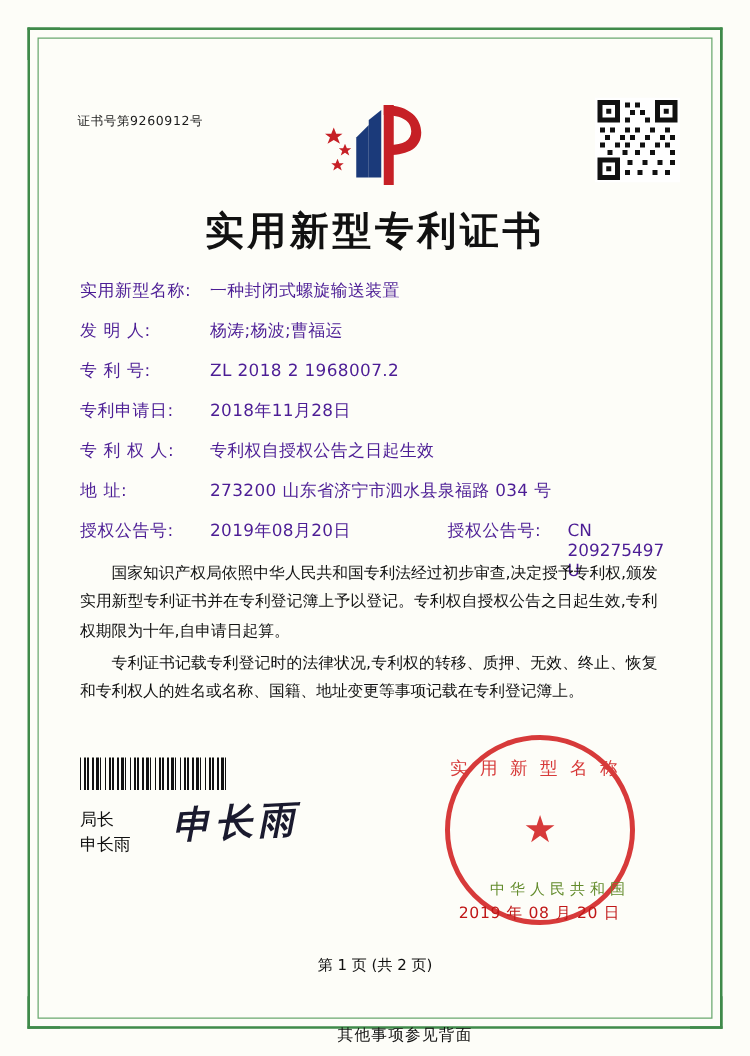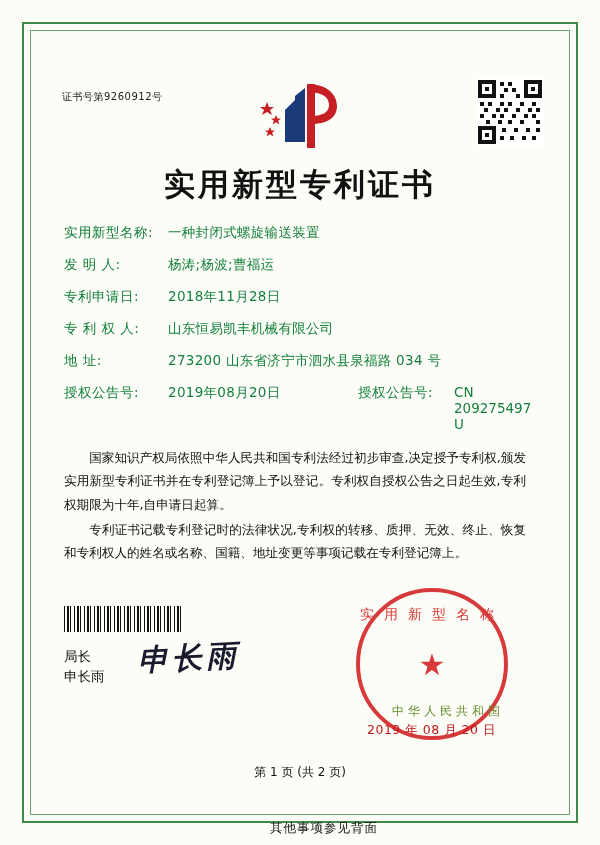--- a/index.html
+++ b/index.html
@@ -100,21 +100,21 @@
     position: absolute;
     left: 18px;
     right: 10px;
     top: 178px;
   }
   .field-row {
     display: flex;
     align-items: baseline;
     height: 32px;
     font-size: 13.5px;
-    color: #15803d;
+    color: #4c1d95;
   }
   .field-label {
     width: 104px;
     flex: 0 0 104px;
     letter-spacing: 0.5px;
     white-space: nowrap;
   }
   .field-value {
     flex: 1;
     letter-spacing: 0.3px;
@@ -352,29 +352,33 @@
       <div class="field-row">
         <div class="field-label">实用新型名称:</div>
         <div class="field-value">一种封闭式螺旋输送装置</div>
       </div>
 
       <div class="field-row">
         <div class="field-label">发 明 人:</div>
         <div class="field-value">杨涛;杨波;曹福运</div>
       </div>
 
+      <div class="field-row">
+        <div class="field-label">专 利 号:</div>
+        <div class="field-value">ZL 2018 2 1968007.2</div>
+      </div>
 
       <div class="field-row">
         <div class="field-label">专利申请日:</div>
         <div class="field-value">2018年11月28日</div>
       </div>
 
       <div class="field-row">
         <div class="field-label">专 利 权 人:</div>
-        <div class="field-value">山东恒易凯丰机械有限公司</div>
+        <div class="field-value">专利权自授权公告之日起生效</div>
       </div>
 
       <div class="field-row">
         <div class="field-label">地 址:</div>
         <div class="field-value">273200 山东省济宁市泗水县泉福路 034 号</div>
       </div>
 
       <div class="field-row dual">
         <div class="field-label">授权公告号:</div>
         <div class="field-value">2019年08月20日</div>

